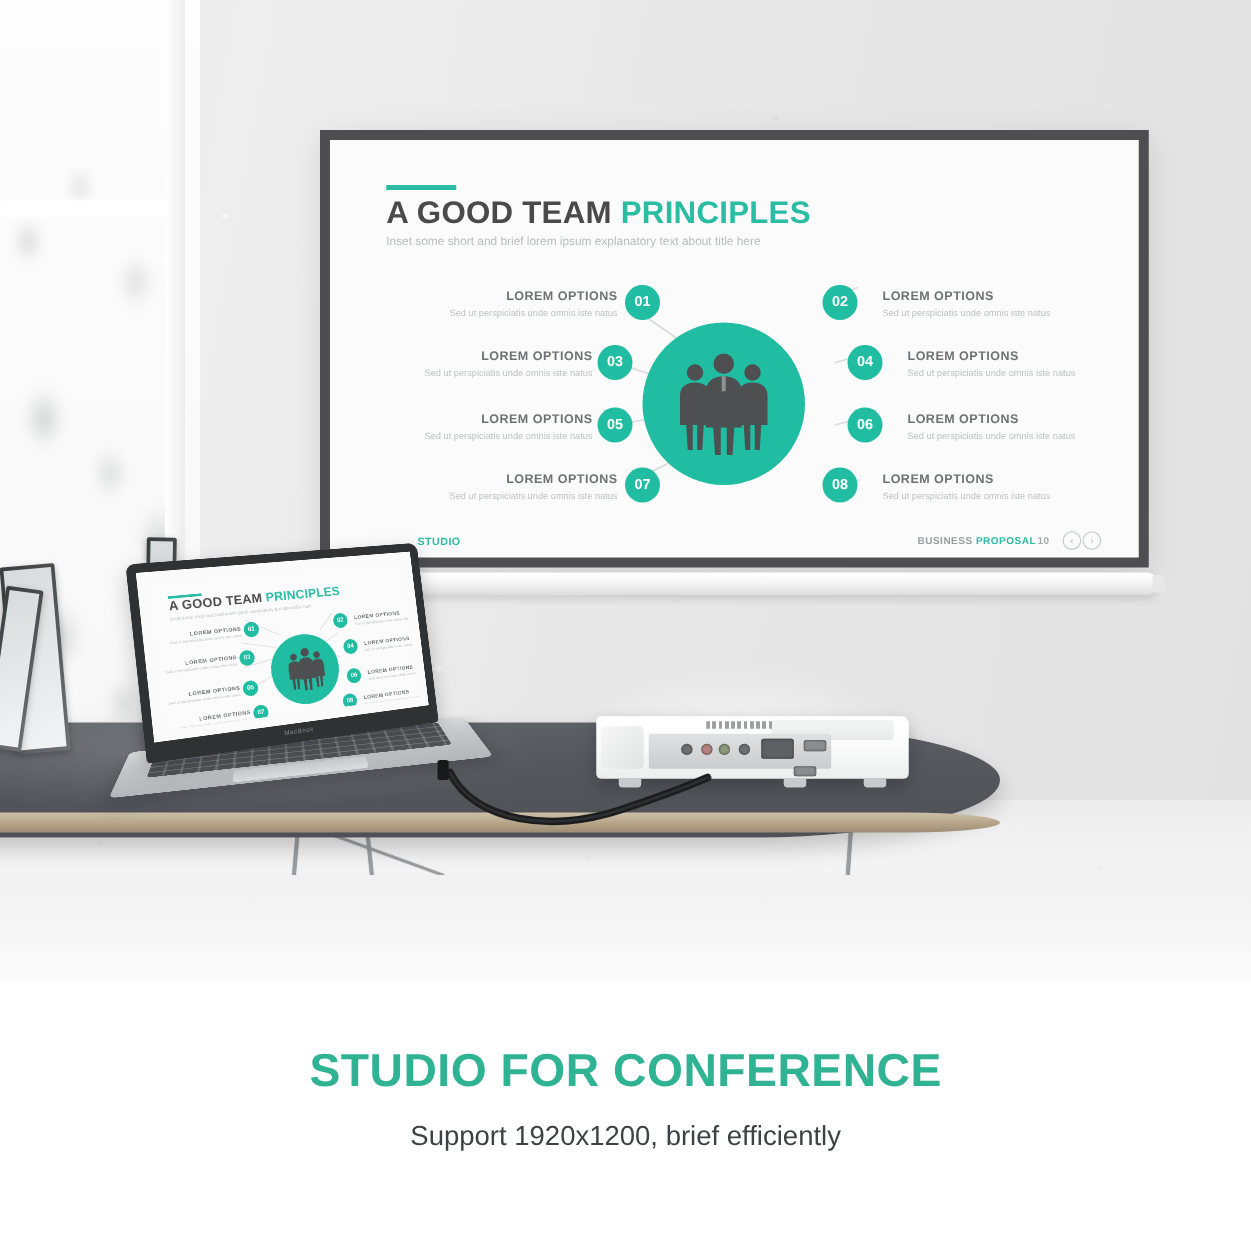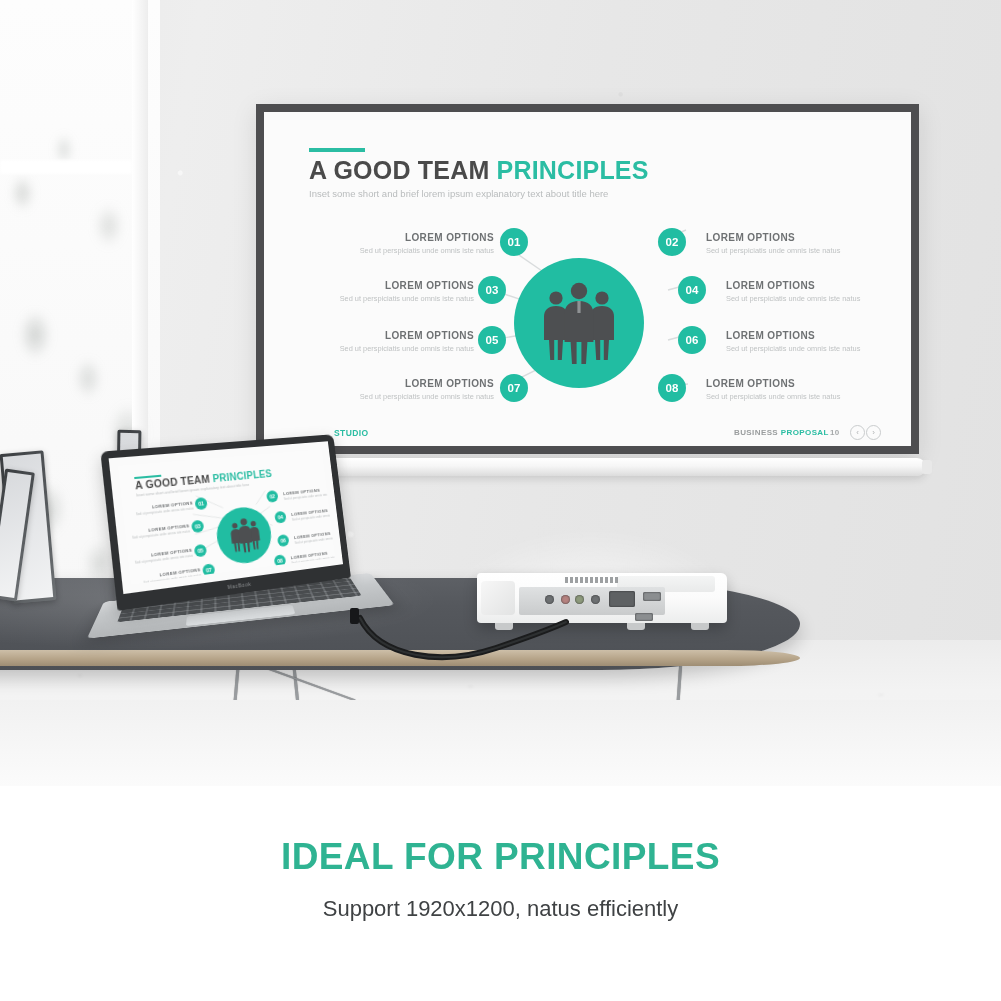--- a/index.html
+++ b/index.html
@@ -421,17 +421,17 @@
     <svg class="cable" viewBox="0 0 260 56">
       <path d="M4 6 C 24 46, 86 54, 140 36 C 176 24, 192 18, 210 10" stroke="#1b1c1d" stroke-width="6" fill="none" stroke-linecap="round"></path>
       <path d="M4 6 C 24 46, 86 54, 140 36 C 176 24, 192 18, 210 10" stroke="#3b3d3f" stroke-width="2" fill="none" stroke-linecap="round" opacity=".6"></path>
     </svg>
     <div style="position:absolute;left:350px;top:608px;width:9px;height:16px;background:#17181a;border-radius:2px;"></div>
 
     <div class="floor"></div>
   </div>
 
   <div class="caption">
-    <div class="cap-title">IDEAL FOR PRINCIPLES</div>
-    <div class="cap-sub">Support 1920x1200, natus efficiently</div>
+    <div class="cap-title">STUDIO FOR CONFERENCE</div>
+    <div class="cap-sub">Support 1920x1200, brief efficiently</div>
   </div>
 
 </div>
 
 </body></html>

